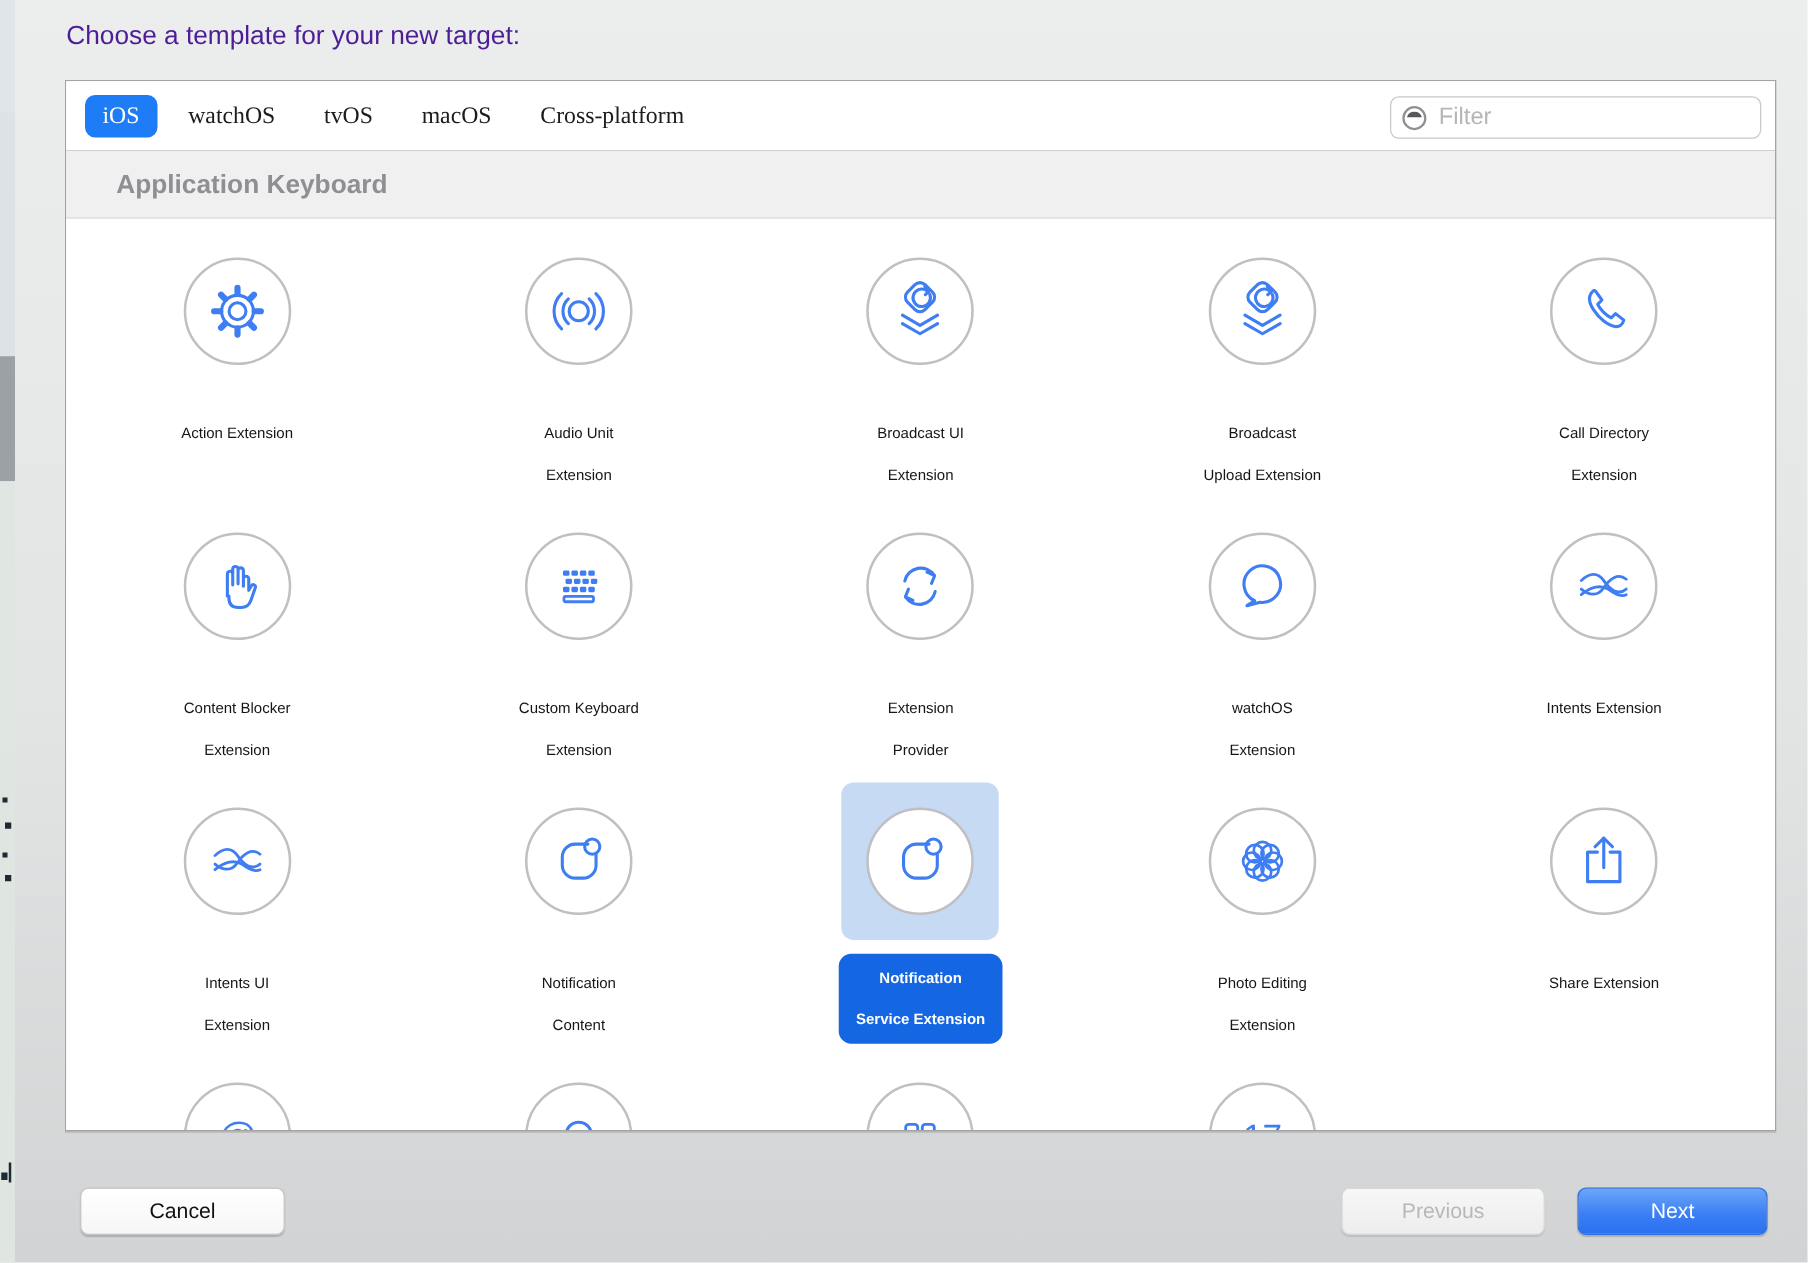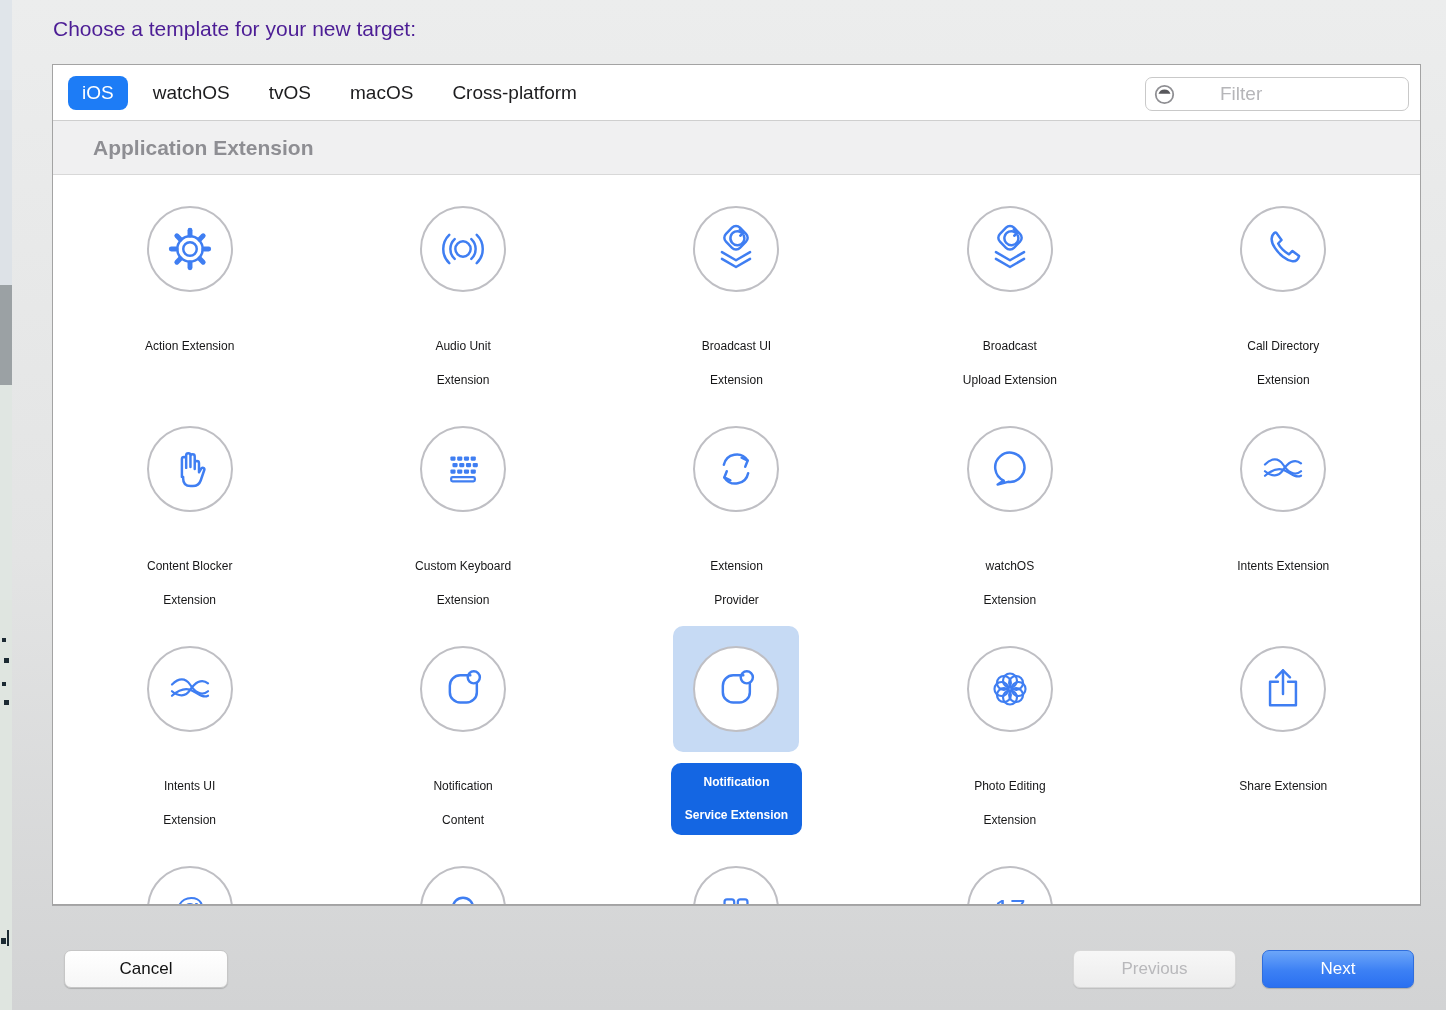--- a/index.html
+++ b/index.html
@@ -22,28 +22,28 @@
     position:absolute;left:40px;top:64px;width:1369px;height:841px;
     background:#fff;border:1px solid #a3a3a3;box-sizing:border-box;
     box-shadow:0 1px 0 rgba(0,0,0,.22);
   }
   #tab-bar{
     position:absolute;left:0;top:0;right:0;height:56px;background:#fff;
     border-bottom:1px solid #cfcfcf;display:flex;align-items:center;
     padding-left:15px;box-sizing:border-box;
   }
   .tab{
-    border:none;background:transparent;font-family:Liberation Sans, sans-serif;font-size:19px;color:#1c1c1e;
+    border:none;background:transparent;font-family:Liberation Serif, serif;font-size:19px;color:#1c1c1e;
     padding:6px 14px;margin-right:11px;border-radius:8px;line-height:22px;cursor:default;
   }
   .tab.selected{background:var(--accent);color:#fff;}
   #filter-field{
-    position:absolute;right:11px;top:12px;width:264px;height:34px;background:#fff;
+    position:absolute;right:11px;top:12px;width:297px;height:34px;background:#fff;
     border:1px solid #c9c9c9;border-radius:7px;display:flex;align-items:center;
-    box-sizing:border-box;padding-left:8px;gap:36px;
+    box-sizing:border-box;padding-left:8px;
   }
   #filter-field input{
     border:none;outline:none;flex:1;font-family:inherit;font-size:19px;color:#333;
     background:transparent;margin-left:7px;
   }
   #filter-field input::placeholder{color:#b6b6b9;}
 
   #section-header{
     position:absolute;left:0;top:56px;right:0;height:54px;background:#f0f0f1;
     border-bottom:1px solid #d8d8d8;display:flex;align-items:center;
@@ -119,21 +119,21 @@
         <span class="icon">
           <svg width="21" height="21" viewBox="0 0 20 20" style="stroke:none;">
             <circle cx="10" cy="10" r="8.3" fill="none" stroke="#8f8f93" stroke-width="1.7"></circle>
             <path d="M4.3 9.3 A6 6 0 0 1 15.7 9.3 Z" fill="#58585c"></path>
           </svg>
         </span>
         <input type="text" placeholder="Filter" style="">
       </div>
     </div>
 
-    <div id="section-header">Application Extension</div>
+    <div id="section-header">Application Keyboard</div>
 
     <div id="grid-viewport">
       <div id="template-grid">
           <div class="cell">
             <div class="tile">
               <div class="circ">
                 <span class="icon">
                   <svg width="54" height="54" viewBox="0 0 48 48">
                     <circle cx="24" cy="24" r="6"></circle>
                     <circle cx="24" cy="24" r="11.3"></circle>

